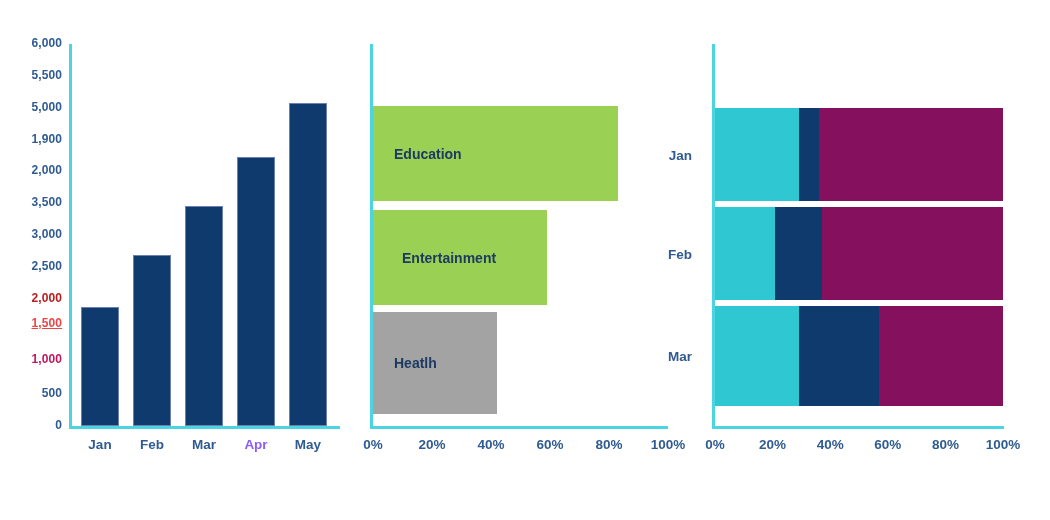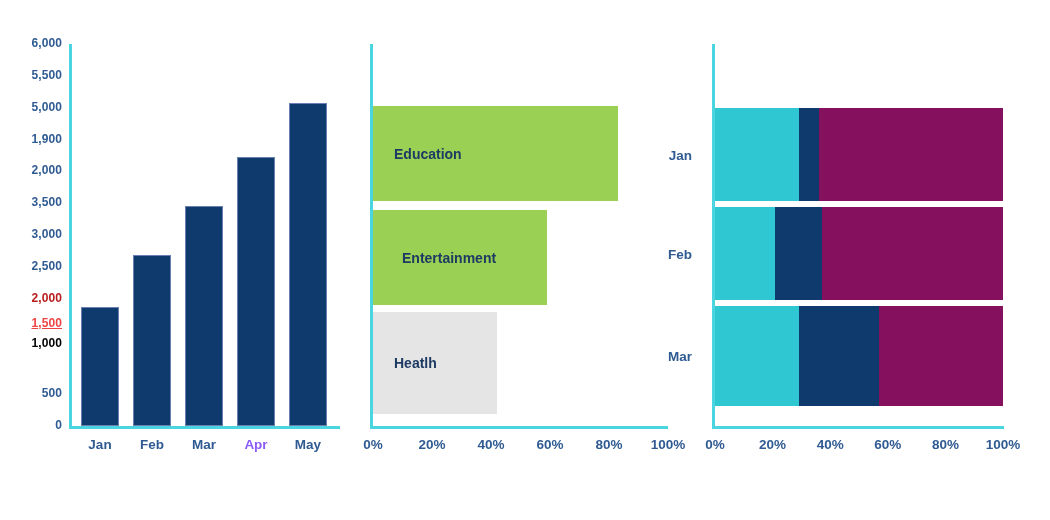--- a/index.html
+++ b/index.html
@@ -226,21 +226,21 @@
         <div class="c1-ylabel" style="top: 6px; color: rgb(47, 91, 146);">6,000</div>
         <div class="c1-ylabel" style="top: 37.8333px; color: rgb(47, 91, 146);">5,500</div>
         <div class="c1-ylabel" style="top: 69.6667px; color: rgb(47, 91, 146);">5,000</div>
         <div class="c1-ylabel" style="top: 101.5px; color: rgb(47, 91, 146);">1,900</div>
         <div class="c1-ylabel" style="top: 133.333px; color: rgb(47, 91, 146);">2,000</div>
         <div class="c1-ylabel" style="top: 165.167px; color: rgb(47, 91, 146);">3,500</div>
         <div class="c1-ylabel" style="top: 197px; color: rgb(47, 91, 146);">3,000</div>
         <div class="c1-ylabel" style="top: 228.833px; color: rgb(47, 91, 146);">2,500</div>
         <div class="c1-ylabel" style="top: 260.667px; color: #b91c1c;">2,000</div>
         <div class="c1-ylabel" style="top: 286px; color: #ef4444; text-decoration: underline;">1,500</div>
-        <div class="c1-ylabel" style="top: 306px; color: #000000;">1,000</div>
+        <div class="c1-ylabel" style="top: 322px; color: #be185d;">1,000</div>
         <div class="c1-ylabel" style="top: 356.167px; color: rgb(47, 91, 146);">500</div>
         <div class="c1-ylabel" style="top: 388px; color: rgb(47, 91, 146);">0</div>
       </div>
     <div class="c1-plot">
       <div class="c1-yaxis-line"></div>
       <div class="c1-xaxis-line"></div>
       <div id="c1-bars">
           <div class="c1-bar" style="left: 12px; width: 38px; height: 119.057px; background: rgb(14, 58, 110);"></div>
           <div class="c1-bar" style="left: 64px; width: 38px; height: 170.627px; background: rgb(14, 58, 110);"></div>
           <div class="c1-bar" style="left: 116px; width: 38px; height: 219.65px; background: rgb(14, 58, 110);"></div>
@@ -261,21 +261,21 @@
     <div class="c2-plot">
       <div class="c2-yaxis-line"></div>
       <div class="c2-xaxis-line"></div>
       <div id="c2-bars">
           <div class="c2-bar" style="top: 62px; height: 95px; width: 244.85px; background: rgb(154, 209, 85);">
             <span class="c2-bar-label" style="color: rgb(29, 58, 99);">Education</span>
           </div>
           <div class="c2-bar" style="top: 166px; height: 95px; width: 174.05px; background: rgb(154, 209, 85);">
             <span class="c2-bar-label" style="color: rgb(29, 58, 99); margin-left: 8px;">Entertainment</span>
           </div>
-          <div class="c2-bar" style="top: 268px; height: 102px; width: 123.9px; background: #e5e5e5;">
+          <div class="c2-bar" style="top: 268px; height: 102px; width: 123.9px; background: #a3a3a3;">
             <span class="c2-bar-label" style="color: rgb(29, 58, 99);">Heatlh</span>
           </div>
         </div>
     </div>
     <div class="c2-xlabels" id="c2-xlabels">
         <div class="c2-xlabel" style="left: -21px; color: rgb(47, 91, 146);">0%</div>
         <div class="c2-xlabel" style="left: 38px; color: rgb(47, 91, 146);">20%</div>
         <div class="c2-xlabel" style="left: 97px; color: rgb(47, 91, 146);">40%</div>
         <div class="c2-xlabel" style="left: 156px; color: rgb(47, 91, 146);">60%</div>
         <div class="c2-xlabel" style="left: 215px; color: rgb(47, 91, 146);">80%</div>

